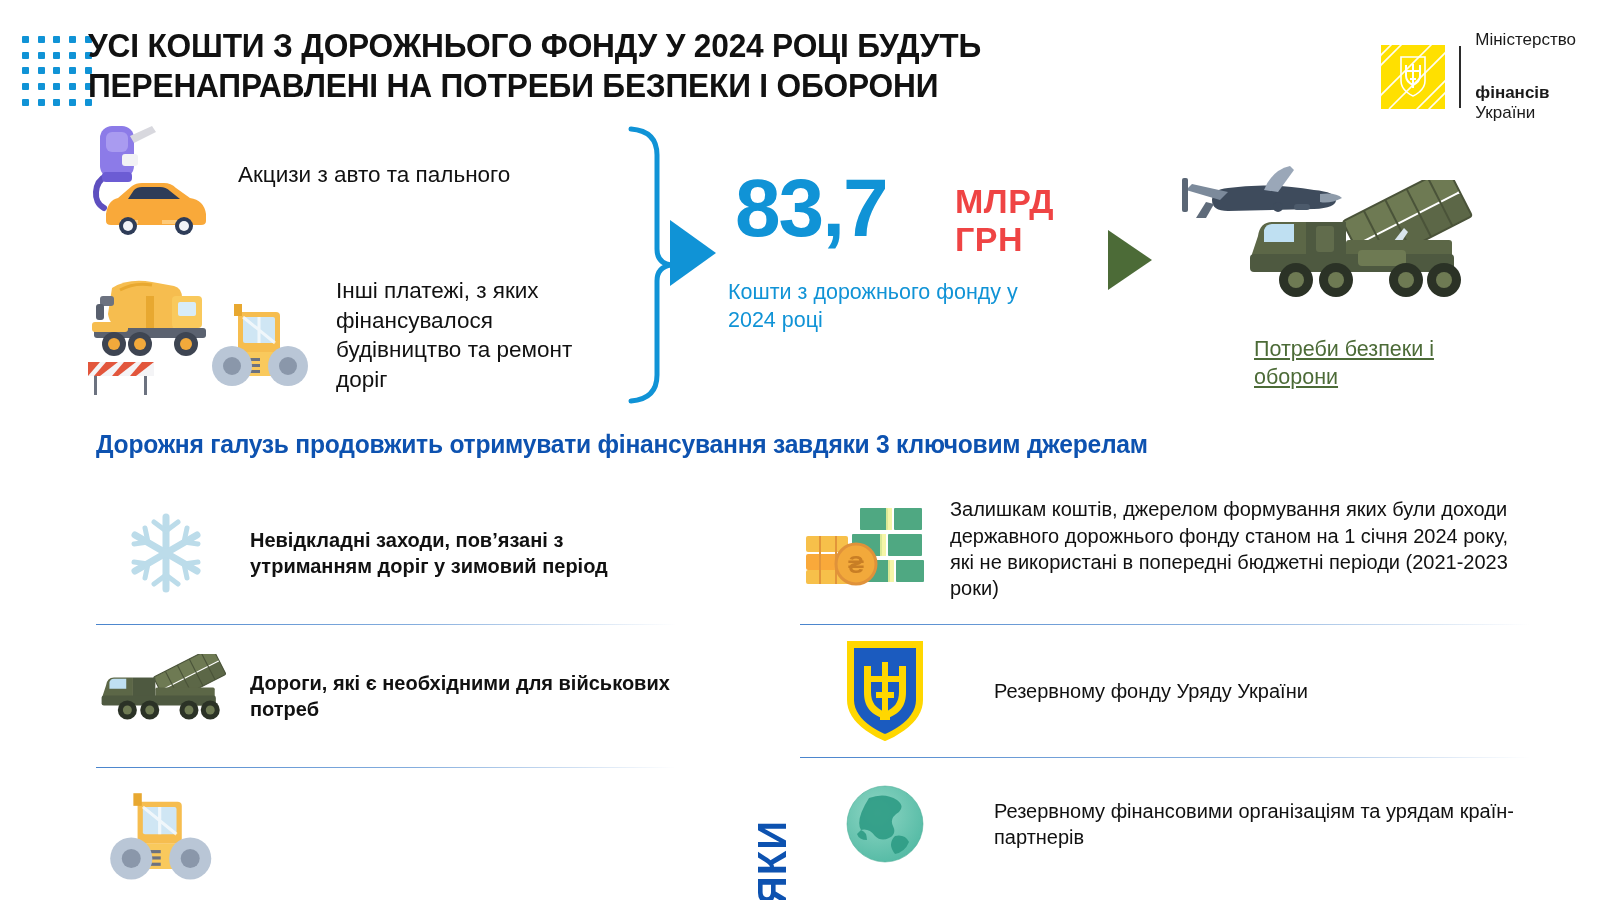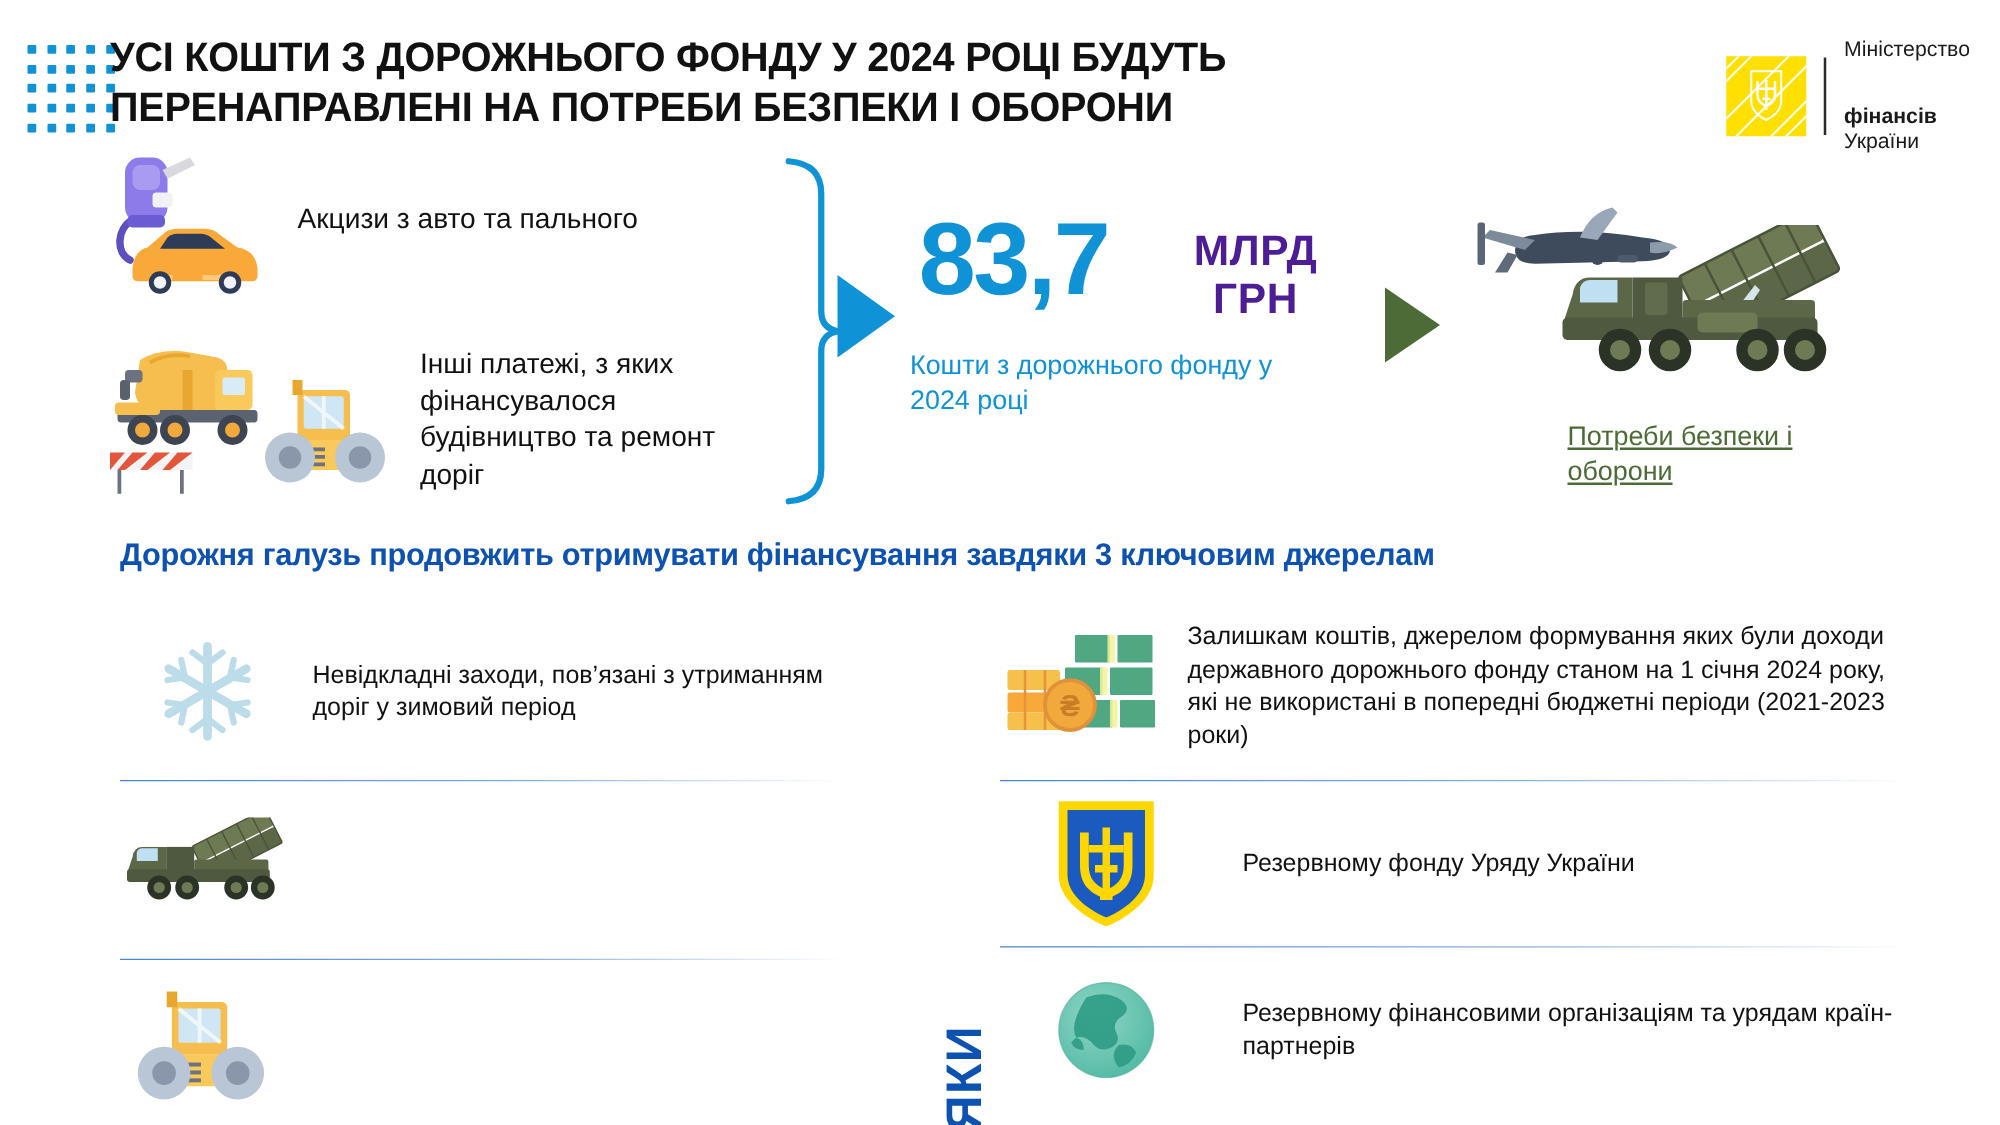--- a/index.html
+++ b/index.html
@@ -61,21 +61,21 @@
 
   .brace{position:absolute;left:625px;top:125px;width:70px;height:280px;}
   .arrow-blue{position:absolute;left:668px;top:218px;width:50px;height:70px;}
 
   .big-num{
     position:absolute;left:735px;top:170px;
     font-size:82px;font-weight:bold;color:#1093D6;line-height:0.92;letter-spacing:-2px;
   }
   .big-unit{
     position:absolute;left:955px;top:182px;
-    font-size:34px;font-weight:bold;color:#4c1d95;line-height:1.12;letter-spacing:0.5px;text-align:center;
+    font-size:34px;font-weight:bold;color:#ef4444;line-height:1.12;letter-spacing:0.5px;
   }
   .big-cap{
     position:absolute;left:728px;top:278px;width:300px;
     font-size:21.5px;color:#1093D6;line-height:1.32;
   }
 
   .arrow-green{position:absolute;left:1106px;top:228px;width:48px;height:64px;}
 
   .icon-drone{position:absolute;left:1168px;top:160px;width:180px;height:75px;}
   .icon-himars{position:absolute;left:1240px;top:180px;width:250px;height:150px;}
@@ -94,21 +94,21 @@
   
   .col-left{position:absolute;left:96px;top:482px;width:580px;}
   .col-right{position:absolute;left:800px;top:474px;width:730px;}
 
   .row{display:flex;align-items:center;}
   .row .ico{flex:none;display:flex;align-items:center;justify-content:center;}
   .row .txt{font-size:20px;line-height:1.32;color:#111;}
 
   .rowL{height:142px;}
   .rowL .ico{width:140px;}
-  .rowL .txt{padding-left:14px;}
+  .rowL .txt{padding-left:14px;font-weight:bold;}
 
   .divL{height:1px;width:100%;
     background:linear-gradient(to right,#2a6fc4 0%,#6f9fd8 55%,#ffffff 100%);
     opacity:.85;}
 
   .rowR1{min-height:150px;}
   .rowR{height:132px;}
   .rowR .ico{width:170px;}
   .rowR .txt{padding-left:4px;margin-left:20px;}
   .divR{height:1px;width:100%;
@@ -408,20 +408,21 @@
           <circle cx="56" cy="100" r="17" fill="#2B3226"></circle>
             <circle cx="56" cy="100" r="8" fill="#6E7A53"></circle>
           <circle cx="96" cy="100" r="17" fill="#2B3226"></circle>
             <circle cx="96" cy="100" r="8" fill="#6E7A53"></circle>
           <circle cx="166" cy="100" r="17" fill="#2B3226"></circle>
             <circle cx="166" cy="100" r="8" fill="#6E7A53"></circle>
           <circle cx="204" cy="100" r="17" fill="#2B3226"></circle>
             <circle cx="204" cy="100" r="8" fill="#6E7A53"></circle>
         </svg>
       </div>
+      <div class="txt">Дороги, які є необхідними для військових потреб</div>
     </div>
 
     <div class="divL"></div>
 
     <div class="row rowL">
       <div class="ico">
         <svg width="120" height="100" viewBox="0 0 110 95">
           <rect x="28" y="12" width="42" height="40" rx="4" fill="#F6BD4F"></rect>
           <rect x="33" y="17" width="32" height="26" rx="2" fill="#CFE6F4"></rect>
           <path d="M33 17 l32 26 M49 17 l0 26" stroke="#FFFFFF" stroke-width="3" opacity=".7"></path>

